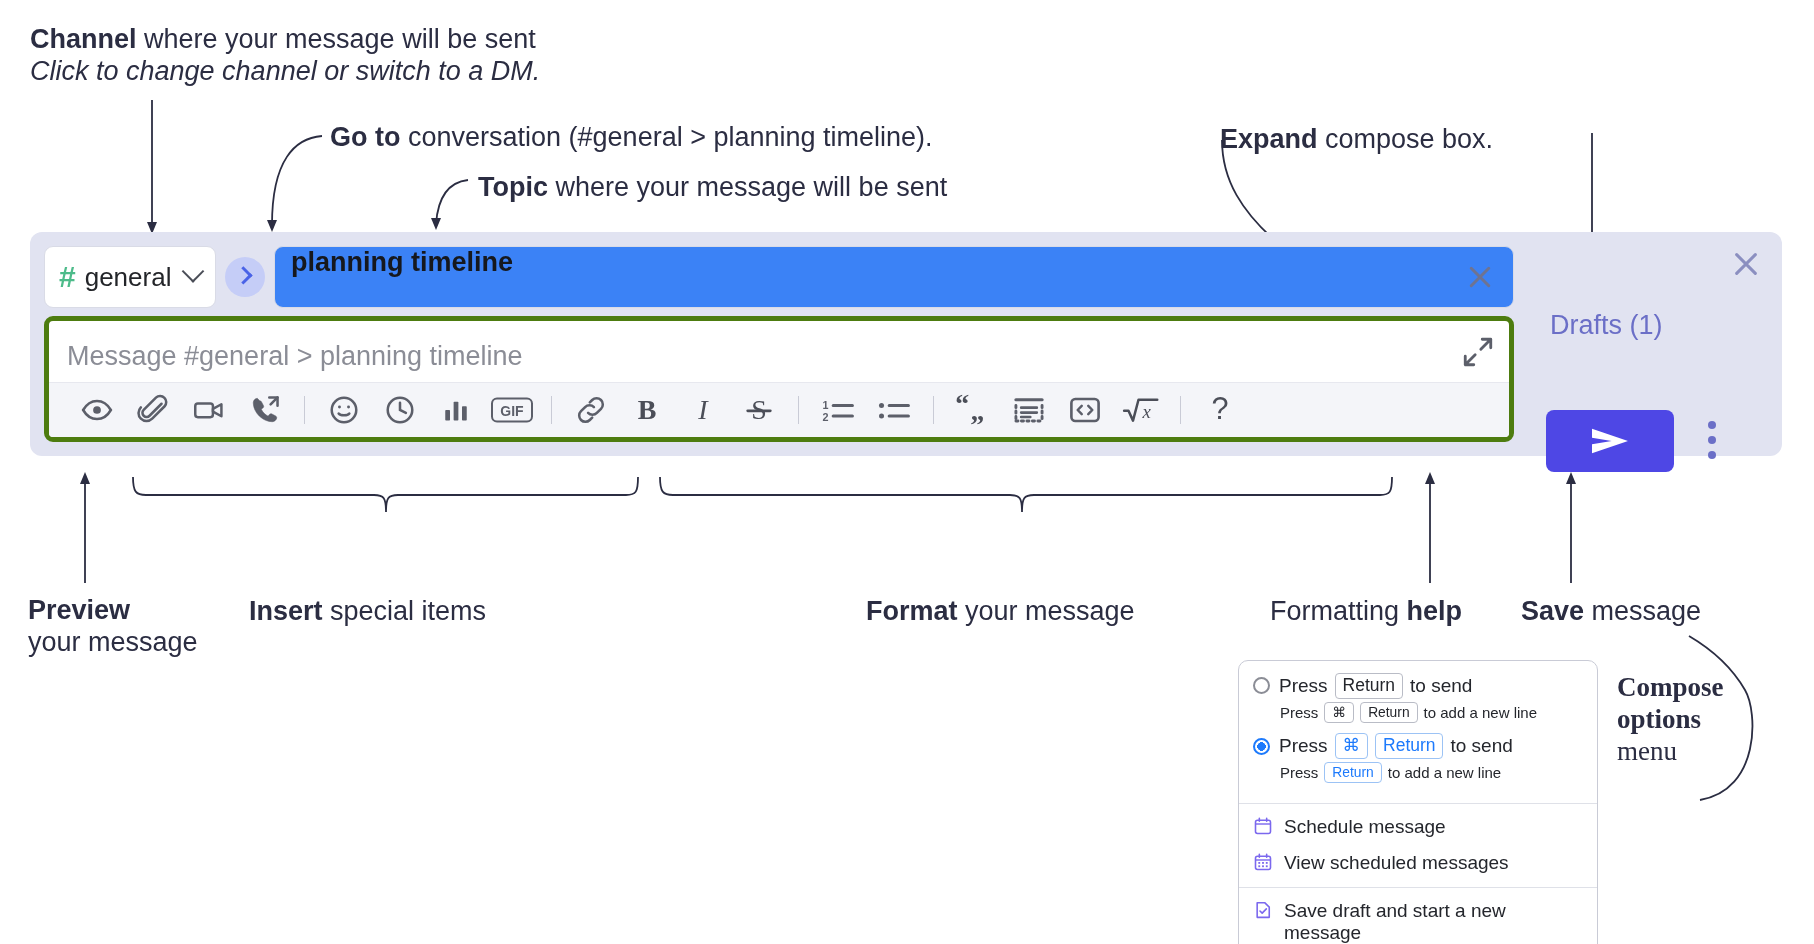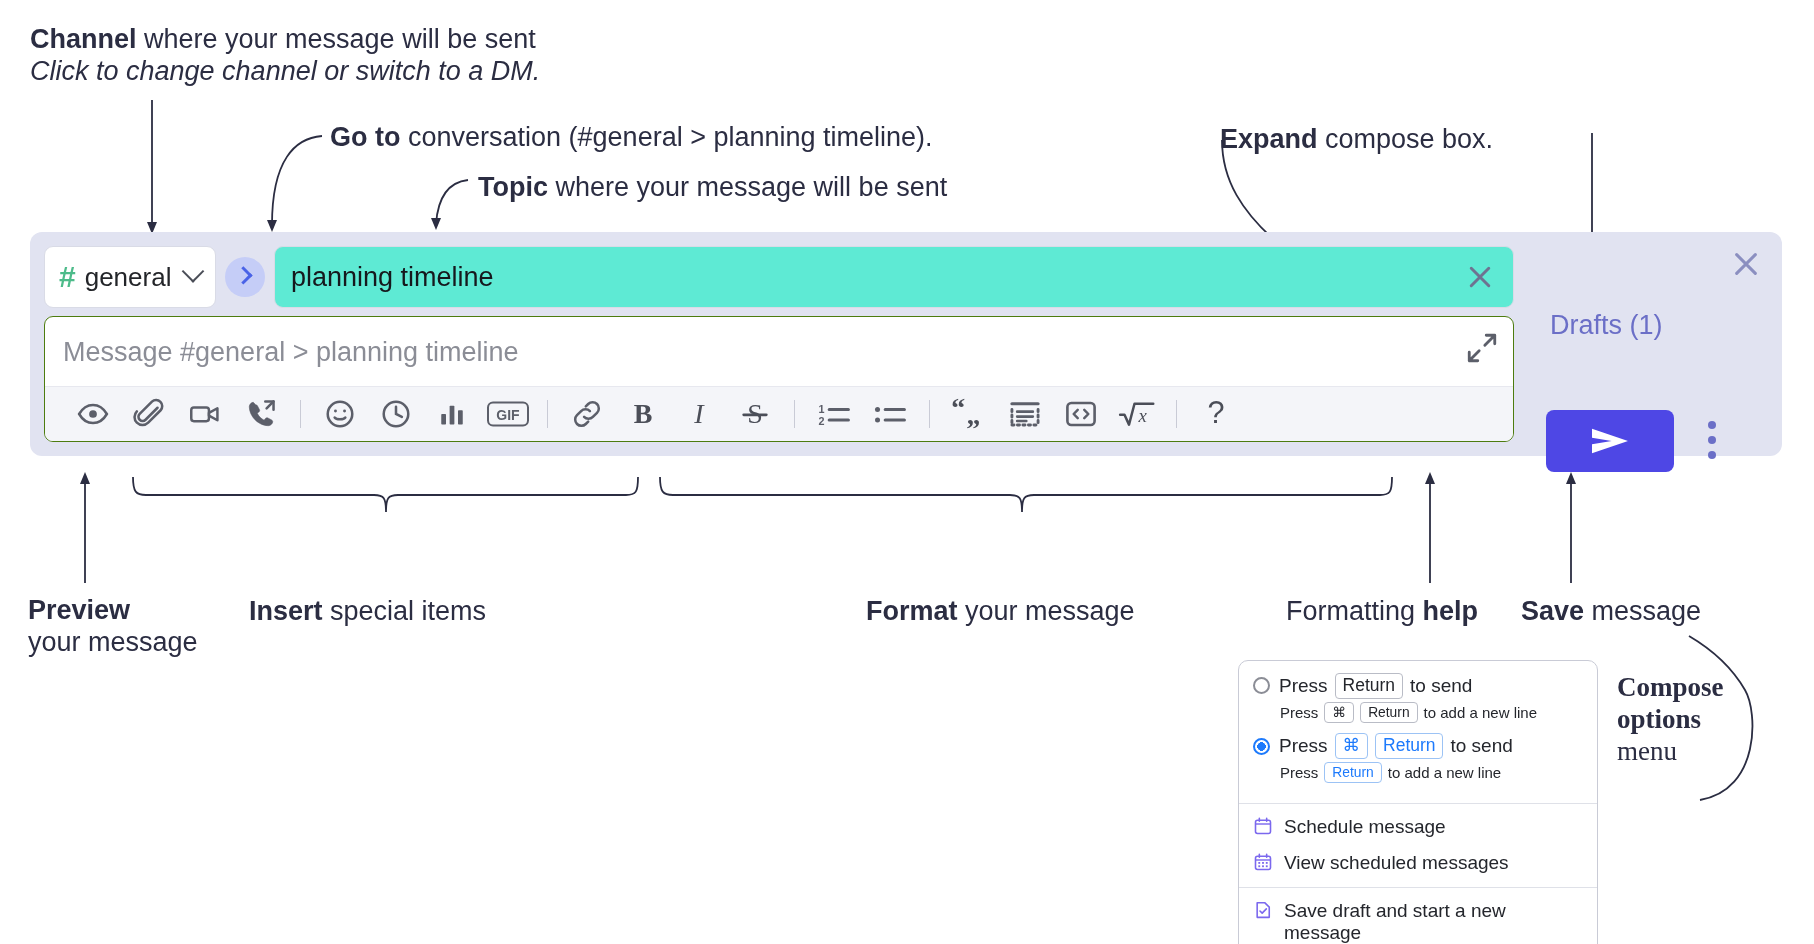--- a/index.html
+++ b/index.html
@@ -51,33 +51,33 @@
   .chev { width: 16px; height: 16px; border-right: 2.6px solid #4a4d57; border-bottom: 2.6px solid #4a4d57;
           transform: rotate(45deg) translate(-4px,-4px); }
   .goto-wrap { width: 58px; display: flex; align-items: center; justify-content: center; }
   .goto-btn {
     width: 40px; height: 40px; border-radius: 50%; background: #c5cdf7;
     display: flex; align-items: center; justify-content: center; border: none; cursor: pointer;
   }
   .goto-btn .gchev { width: 13px; height: 13px; border-top: 3.2px solid #4a63e7; border-right: 3.2px solid #4a63e7;
           transform: rotate(45deg) translateX(-3px); }
   .topic-field {
-    flex: 1; background: #5eead4; border: 1px solid #d9dbe6; border-radius: 9px;
-    display: flex; align-items: center; padding: 0 16px 0 16px; position: relative;
+    flex: 1; background: #3b82f6; border: 1px solid #d9dbe6; border-radius: 9px;
+    display: flex; padding: 0 16px 0 16px; position: relative; font-weight: bold;
   }
   .topic-text { font-size: 27px; color: #16181d; }
   .topic-clear {
     position: absolute; right: 18px; top: 50%; transform: translateY(-50%);
     width: 30px; height: 30px; cursor: pointer;
   }
 
   
   .msg-box {
     position: absolute; left: 0; top: 70px; width: 100%; height: 126px;
-    background: #fff; border: 1px solid #4d7c0f; border-radius: 9px; overflow: hidden;
+    background: #fff; border: 5px solid #4d7c0f; border-radius: 9px; overflow: hidden;
   }
   .msg-placeholder { position: absolute; left: 18px; top: 20px; font-size: 27px; color: #8b8d96; }
   .expand-btn { position: absolute; right: 14px; top: 14px; width: 34px; height: 34px; cursor: pointer; }
 
   .toolbar {
     position: absolute; left: 0; right: 0; bottom: 0; height: 55px;
     background: #f4f5f9; border-top: 1px solid #e7e8ef;
     display: flex; align-items: center; gap: 0px; padding-left: 20px;
   }
   .tb-btn {
@@ -158,21 +158,21 @@
   </div>
 
   <div class="anno" style="left:249px; top:596px;">
     <b>Insert</b><span> special items</span>
   </div>
 
   <div class="anno" style="left:866px; top:596px;">
     <b>Format</b><span> your message</span>
   </div>
 
-  <div class="anno" style="left:1270px; top:596px;margin-left:16px;">
+  <div class="anno" style="left:1270px; top:596px;">
     <span>Formatting </span><b>help</b>
   </div>
 
   <div class="anno" style="left:1521px; top:596px;">
     <b>Save</b><span> message</span>
   </div>
 
   <div class="anno" style="left:1617px; top:672px;font-family:Liberation Serif, serif;">
     <span class="ln"><b>Compose</b></span>
     <span class="ln"><b>options</b></span>

